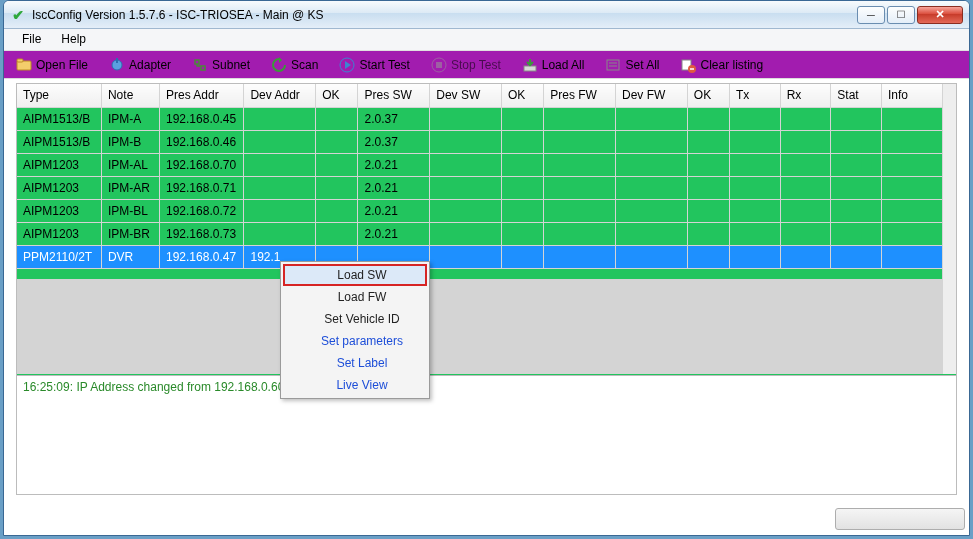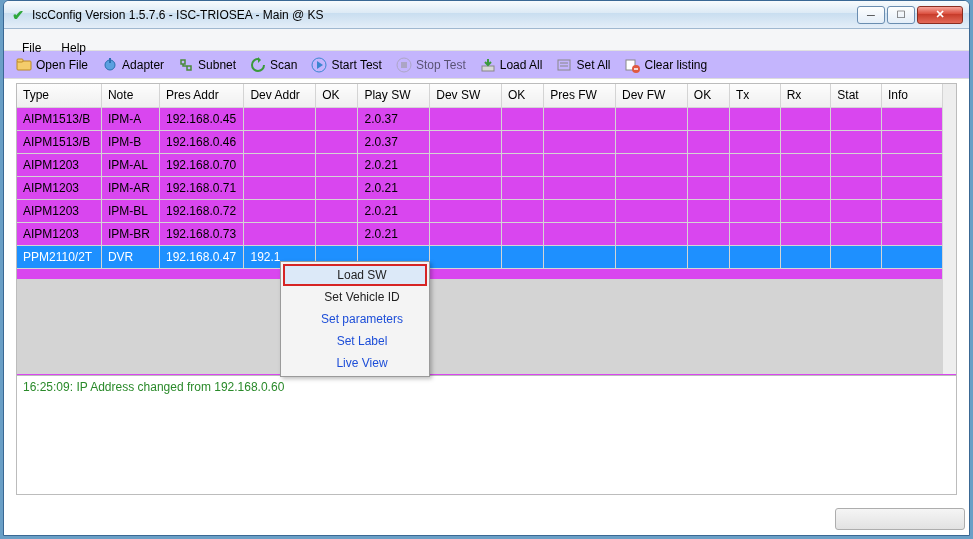--- a/index.html
+++ b/index.html
@@ -8,25 +8,25 @@
 .titlebar { height: 28px; background: linear-gradient(#f8fbfd,#dceaf5 45%,#c9def0 46%,#e4eef8); display: flex; align-items: center; padding: 0 6px; border-bottom: 1px solid #a0b8d0; }
 .titlebar .ticon { width: 16px; height: 16px; margin-right: 6px; display: inline-flex; align-items: center; justify-content: center; color: #2fa83c; font-weight: bold; font-size: 14px; }
 .titlebar .title { flex: 1; color: #000; }
 .winbtns { display: flex; gap: 2px; }
 .winbtn { width: 28px; height: 18px; border: 1px solid #6a8db0; border-radius: 3px; background: linear-gradient(#fdfefe,#e4eef8); display: flex; align-items: center; justify-content: center; font-size: 11px; color: #333; }
 .winbtn.min::before { content: "─"; }
 .winbtn.max::before { content: "☐"; font-size: 10px; }
 .winbtn.close { width: 46px; background: linear-gradient(#f7a49a,#d94b3a 45%,#c73c2b 46%,#e46a58); color: #fff; border-color: #8a2d20; }
 .winbtn.close::before { content: "✕"; font-weight: bold; }
 .menubar { height: 22px; background: #f5f6f8; display: flex; align-items: stretch; padding: 0 8px; border-bottom: 1px solid #e0e0e0; }
-.menuitem { padding: 12px 10px; cursor: default; }
-.toolbar { height: 28px; background: #c4b5fd; display: flex; align-items: center; gap: 6px; padding: 0 8px; border-bottom: 1px solid #dcdcdc; }
+.menuitem { padding: 3px 10px; cursor: default; }
+.toolbar { height: 28px; background: #a21caf; display: flex; align-items: center; gap: 13px; padding: 0 8px; border-bottom: 1px solid #dcdcdc; }
 .tbtn { display: flex; align-items: center; gap: 4px; padding: 2px 4px; cursor: default; }
 .ticon-svg { width: 16px; height: 16px; display: inline-block; }
-.content { position: absolute; left: 12px; top: 82px; right: 12px; bottom: 40px; border: 1px solid #bcbcbc; background: #d946ef; }
+.content { position: absolute; left: 12px; top: 82px; right: 12px; bottom: 40px; border: 1px solid #bcbcbc; background: #22c55e; }
 .grid { position: absolute; left: 0; top: 0; right: 0; height: 290px; overflow: hidden; }
 table { border-collapse: collapse; width: 100%; table-layout: fixed; }
 th, td { border: 1px solid #d4d4d4; padding: 4px 6px; text-align: left; overflow: hidden; white-space: nowrap; height: 23px; }
 th { background: linear-gradient(#fdfdfd,#efefef); font-weight: normal; border-top: none; }
 th:first-child, td:first-child { border-left: none; }
 tr.selected td { background: #1e90ff; color: #fff; }
 .grid-body-bg { position: absolute; left: 0; top: 195px; right: 14px; bottom: 0; background: #d4d4d4; }
 .vscroll { position: absolute; right: 0; top: 0; width: 14px; height: 100%; background: #eee; border-left: 1px solid #d4d4d4; }
 .logpane { position: absolute; left: 0; right: 0; top: 291px; bottom: 0; border-top: 1px solid #bcbcbc; padding: 4px 6px; color: #2a8a2a; font-size: 12px; background: #fff; }
 .statusbar { position: absolute; left: 4px; right: 4px; bottom: 4px; height: 24px; display: flex; justify-content: flex-end; align-items: center; }
@@ -143,21 +143,21 @@
             <col style="width:48px">
             <col style="width:70px">
         </colgroup>
         <thead>
           <tr>
             <th>Type</th>
             <th>Note</th>
             <th>Pres Addr</th>
             <th>Dev Addr</th>
             <th>OK</th>
-            <th>Play SW</th>
+            <th>Pres SW</th>
             <th>Dev SW</th>
             <th>OK</th>
             <th>Pres FW</th>
             <th>Dev FW</th>
             <th>OK</th>
             <th>Tx</th>
             <th>Rx</th>
             <th>Stat</th>
             <th>Info</th>
           </tr>
@@ -293,17 +293,18 @@
   </div>
 
   <div class="statusbar">
     <div class="statusbtn"></div>
   </div>
 
 </div>
 
 <div class="ctxmenu">
   <div class="ctxitem highlight">Load SW</div>
+  <div class="ctxitem">Load FW</div>
   <div class="ctxitem">Set Vehicle ID</div>
   <div class="ctxitem disabled">Set parameters</div>
   <div class="ctxitem disabled">Set Label</div>
   <div class="ctxitem disabled">Live View</div>
 </div>
 
 </body></html>

